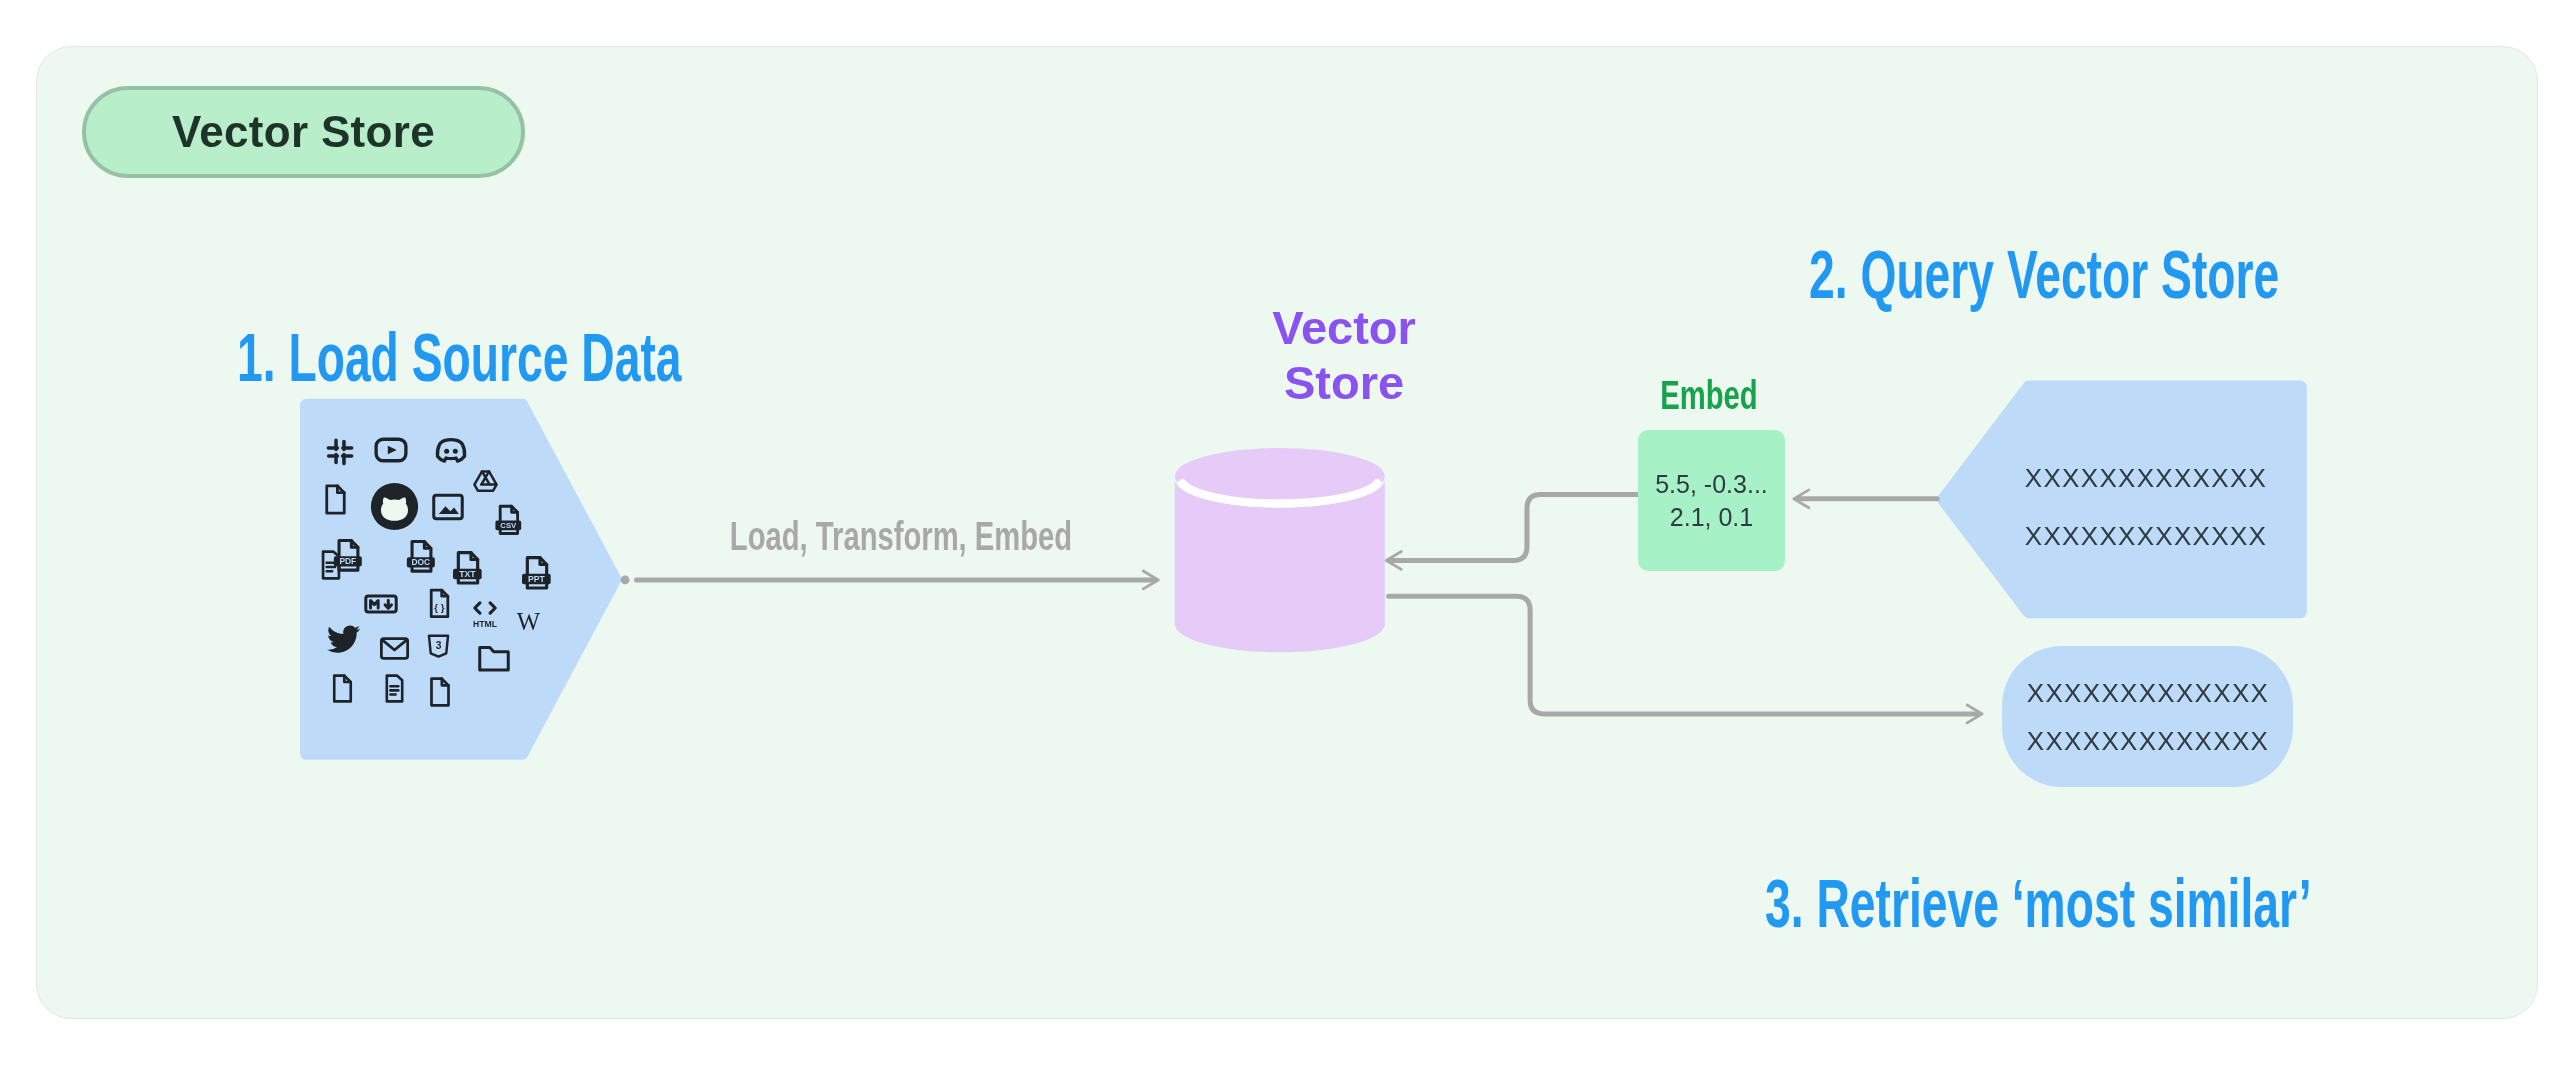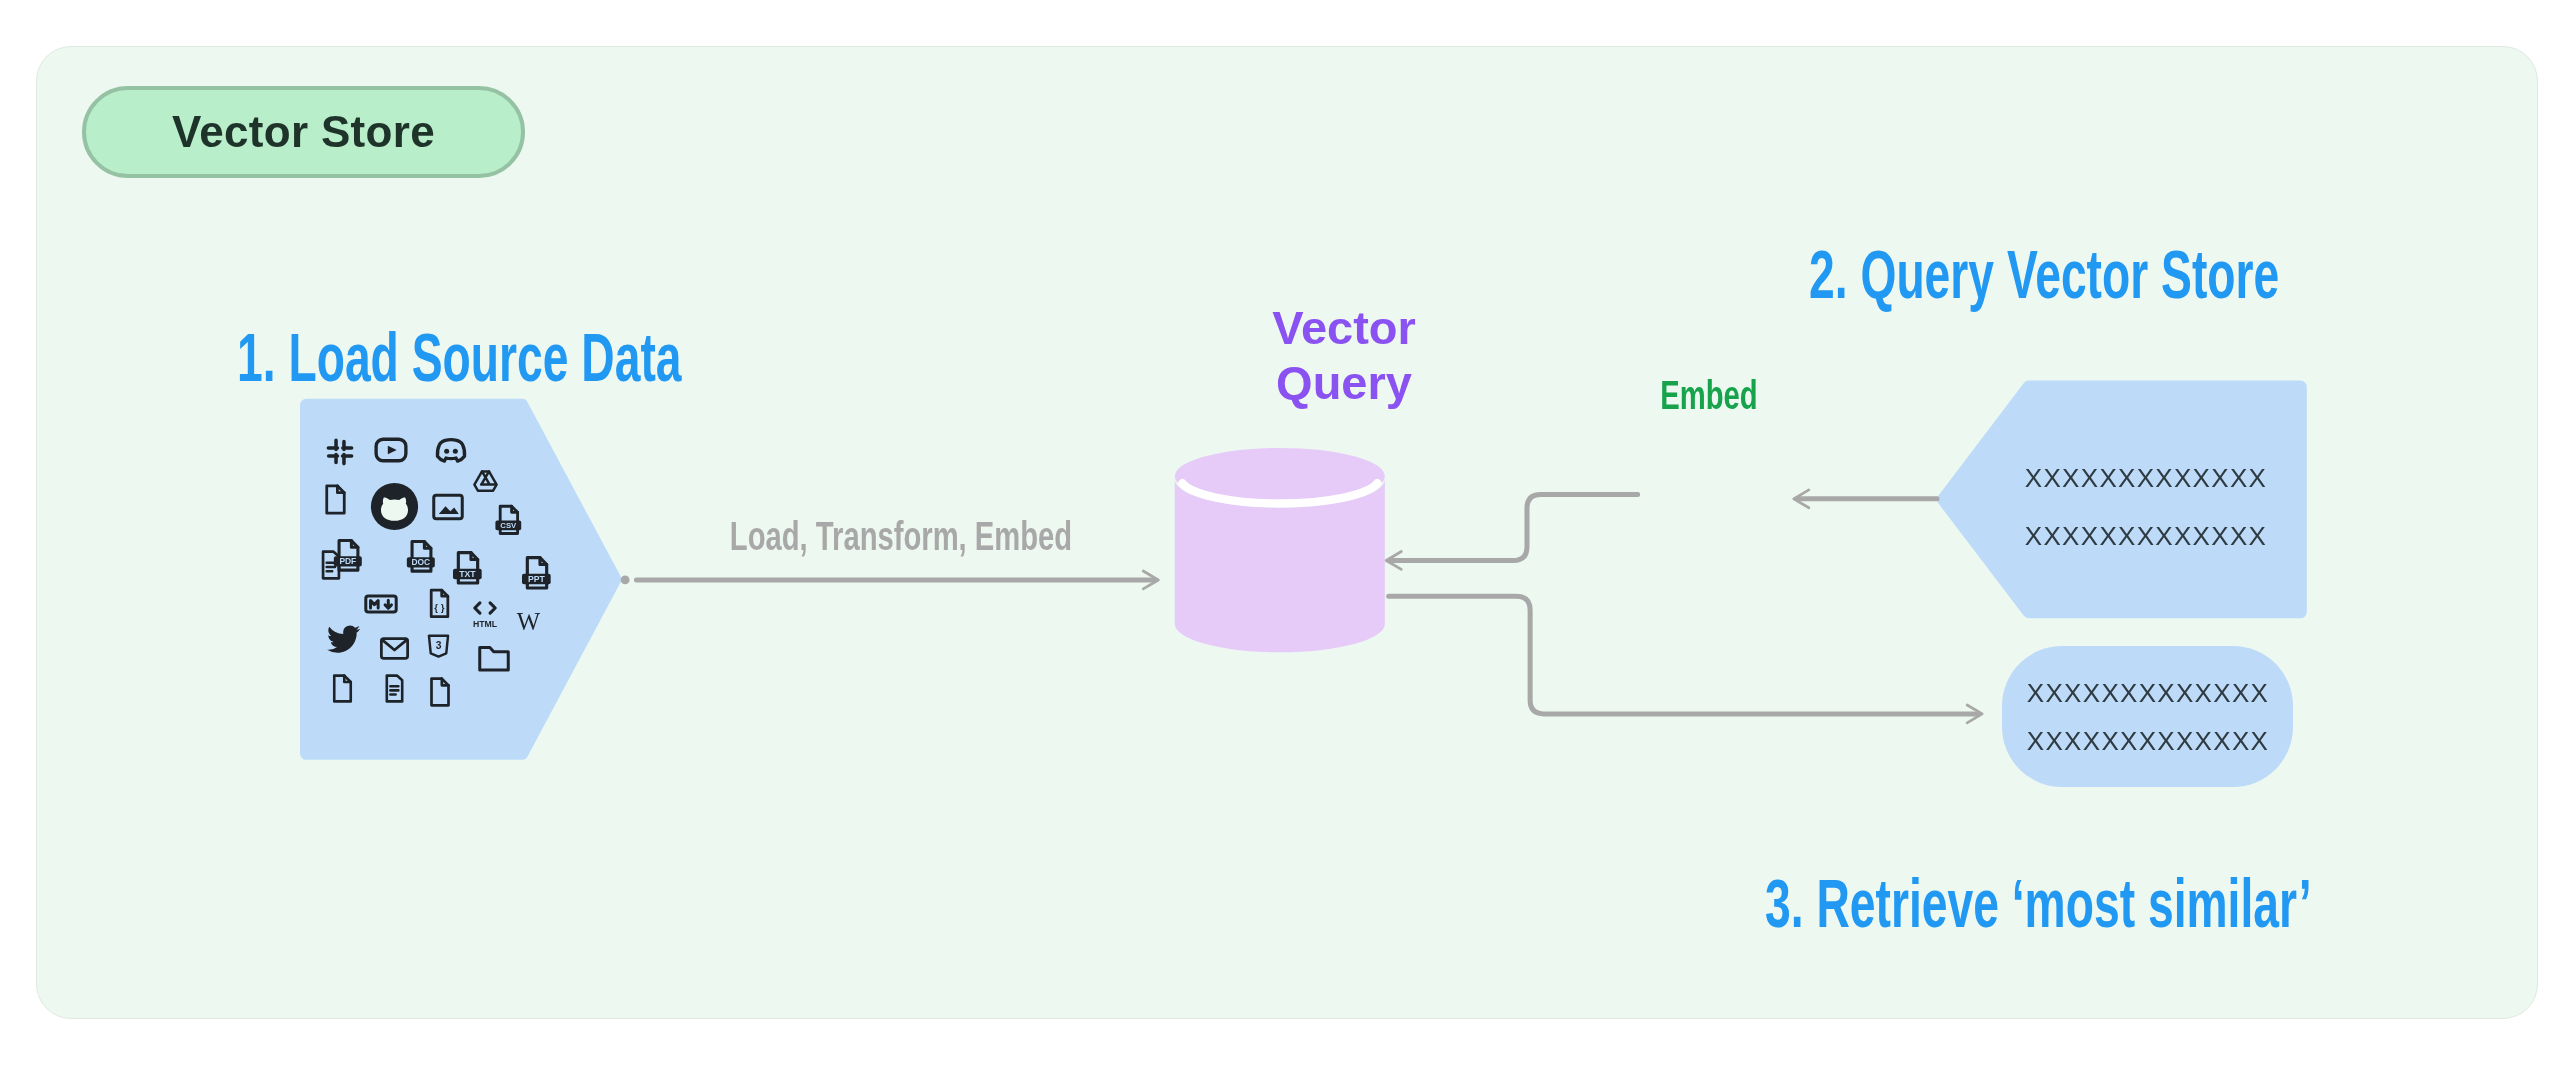--- a/index.html
+++ b/index.html
@@ -240,25 +240,31 @@
     <span>Vector Store</span>
   </div>
 
   <div class="heading" id="step1">1. Load Source Data</div>
   <div class="heading" id="step2">2. Query Vector Store</div>
   <div class="heading" id="step3">3. Retrieve ‘most similar’</div>
 
   <div class="load-label">Load, Transform, Embed</div>
   <div class="vs-title">
     <div>Vector</div>
-    <div>Query</div>
+    <div>Store</div>
   </div>
   <div class="embed-label">Embed</div>
 
 
+  <div class="embed-box">
+    <div class="vals">
+      <div>5.5, -0.3...</div>
+      <div>2.1, 0.1</div>
+    </div>
+  </div>
 
   <div class="query-text">
     <div>XXXXXXXXXXXXX</div>
     <div>XXXXXXXXXXXXX</div>
   </div>
 
   <div class="result-box"></div>
   <div class="result-text">
     <div>XXXXXXXXXXXXX</div>
     <div>XXXXXXXXXXXXX</div>

